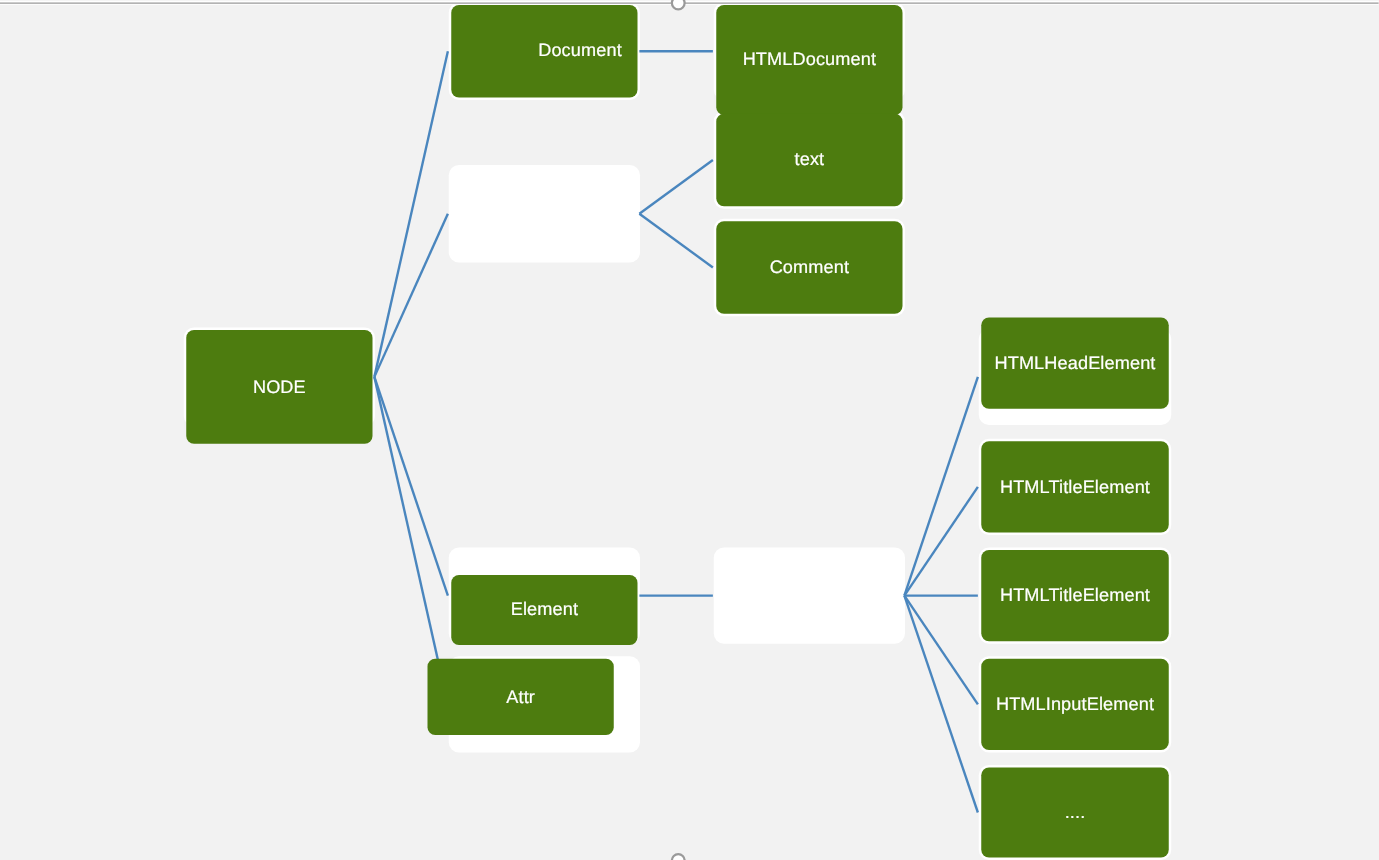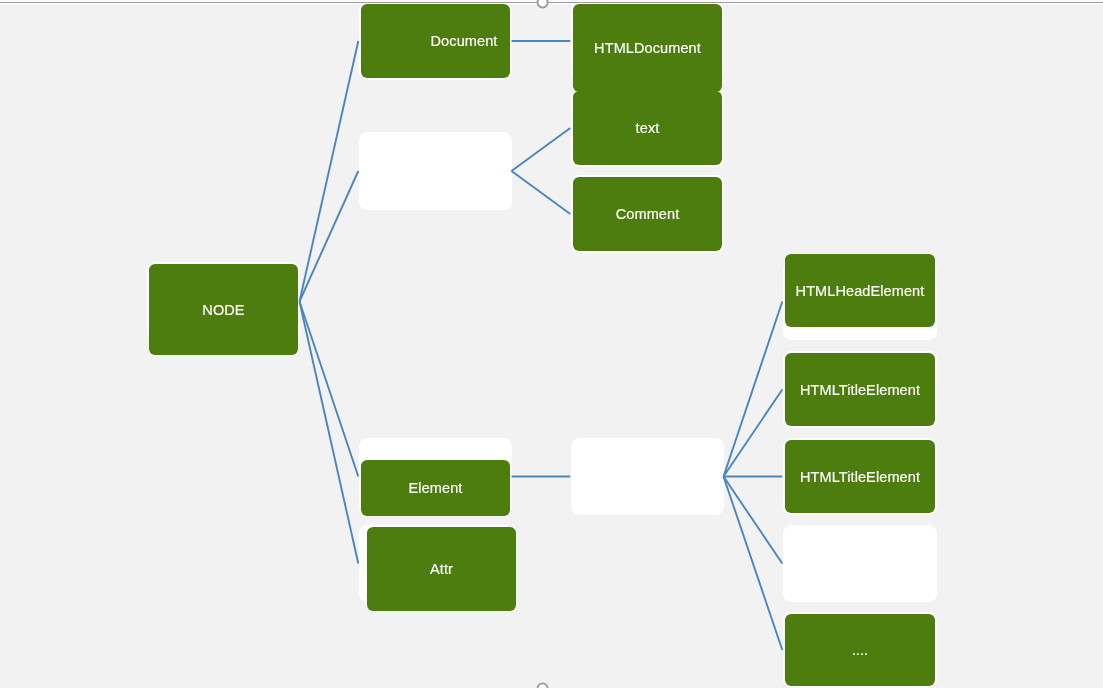--- a/index.html
+++ b/index.html
@@ -90,31 +90,34 @@
   </div>
   <div class="node-box" style="left:573px;top:177px;width:149px;height:74px">
     <span class="node-label">Comment</span>
   </div>
   <div class="node-box" style="left:573px;top:91px;width:149px;height:74px">
     <span class="node-label">text</span>
   </div>
   <div class="node-box" style="left:361px;top:460px;width:149px;height:56px">
     <span class="node-label">Element</span>
   </div>
-  <div class="node-box" style="left:367px;top:527px;width:149px;height:84px">
+  <div class="node-box" style="left:342px;top:527px;width:149px;height:61px">
     <span class="node-label">Attr</span>
   </div>
   <div class="node-box" style="left:785px;top:254px;width:150px;height:73px">
     <span class="node-label">HTMLHeadElement</span>
   </div>
   <div class="node-box" style="left:785px;top:353px;width:150px;height:73px">
     <span class="node-label">HTMLTitleElement</span>
   </div>
   <div class="node-box" style="left:785px;top:440px;width:150px;height:73px">
     <span class="node-label">HTMLTitleElement</span>
+  </div>
+  <div class="node-box" style="left:785px;top:527px;width:150px;height:73px">
+    <span class="node-label">HTMLInputElement</span>
   </div>
   <div class="node-box" style="left:785px;top:614px;width:150px;height:72px">
     <span class="node-label">....</span>
   </div>
 </div>
 
 <svg id="guide-layer" viewBox="0 0 1103 688" width="1103" height="688">
   <rect id="page-break-halo" x="0" y="0.6" width="1103" height="3.2"></rect>
   <line id="page-break-line" x1="0" y1="2.5" x2="1103" y2="2.5"></line>
   <circle class="page-handle" cx="542.6" cy="2.4" r="5.1"></circle>

